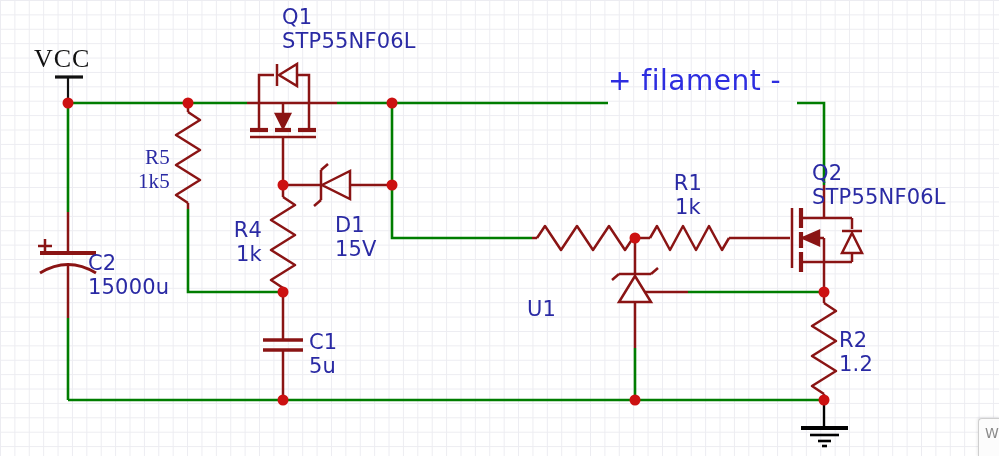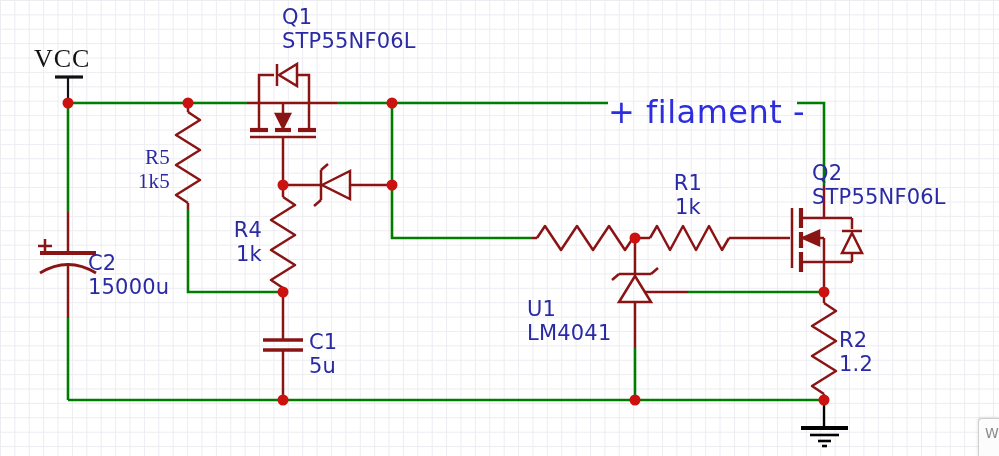--- a/index.html
+++ b/index.html
@@ -28,24 +28,23 @@
   .netflag{
     position:absolute;
     color:#111111;
     font-family:"Liberation Serif", serif;
     font-size:26px;
     letter-spacing:1px;
   }
   .netlabel{
     position:absolute;
     color:#2d2de0;
-    font-size:32px;
+    font-size:28px;
     letter-spacing:0.5px;
     white-space:nowrap;
-    margin-top:29px;
   }
   .corner-panel{
     position:absolute;
     left:978px;top:418px;
     width:22px;height:39px;
     background:#fcfcfc;
     border:1px solid #cfcfcf;
     border-right:none;border-bottom:none;
     border-top-left-radius:4px;
     box-shadow:-1px -1px 3px rgba(0,0,0,0.08);
@@ -233,35 +232,38 @@
   <div class="lbl" style="left:88px;top:251px;">
     <div>C2</div>
     <div>15000u</div>
   </div>
 
   <div class="lbl right" style="left:214px;top:218px;width:48px;">
     <div>R4</div>
     <div>1k</div>
   </div>
 
+  <div class="lbl" style="left:335px;top:213px;">
+    <div>D1</div>
+    <div>15V</div>
+  </div>
 
   <div class="lbl" style="left:309px;top:330px;">
     <div>C1</div>
     <div>5u</div>
   </div>
 
 
   <div class="lbl center" style="left:661px;top:171px;width:54px;">
     <div>R1</div>
     <div>1k</div>
   </div>
 
   <div class="lbl" style="left:527px;top:297px;">
     <div>U1</div>
-    <div>LM4041</div>
   </div>
 
   <div class="lbl" style="left:812px;top:161px;">
     <div>Q2</div>
     <div>STP55NF06L</div>
   </div>
 
   <div class="lbl" style="left:839px;top:328px;">
     <div>R2</div>
     <div>1.2</div>

